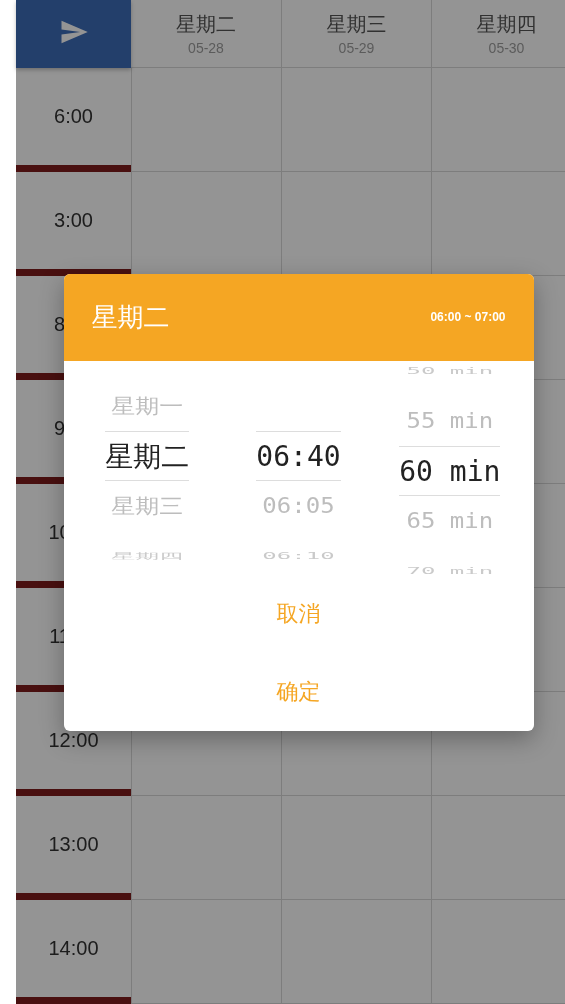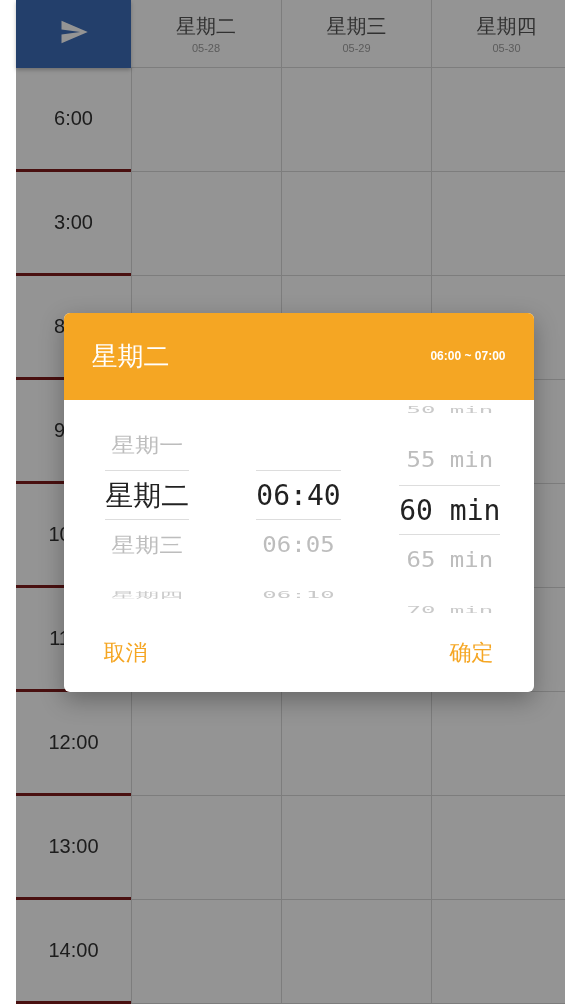--- a/index.html
+++ b/index.html
@@ -48,35 +48,35 @@
       flex-shrink: 0;
       border-left: 1px solid #d8d8d8;
       display: flex;
       flex-direction: column;
       align-items: center;
       justify-content: center;
       gap: 2px;
     }
     .day-col:first-child { border-left: none; }
     .day-name { font-size: 20px; color: #555; }
-    .day-date { font-size: 11px; color: #9e9e9e; }
+    .day-date { font-size: 14px; color: #9e9e9e; }
     
     .grid {
       display: flex;
       height: calc(100% - 68px);
       position: relative;
       overflow: hidden;
     }
     .time-gutter {
       width: 115px;
       flex-shrink: 0;
     }
     .hour-row {
       height: 104px;
-      border-bottom: 3px solid #7f1d1d;
+      border-bottom: 7px solid #7f1d1d;
       display: flex;
       align-items: center;
       justify-content: center;
       font-size: 20px;
       color: #333;
     }
     .grid-cols {
       flex: 1;
       display: flex;
     }
@@ -149,20 +149,21 @@
       border-top: 1px solid #ddd;
       border-bottom: 1px solid #ddd;
       transform: none;
     }
     
     .dialog-actions {
       display: flex;
       justify-content: space-between;
       gap: 48px;
       padding: 18px 40px 24px;
+      flex-direction: column;
     }
     .dialog-btn {
       background: none;
       border: none;
       font-size: 22px;
       color: #F5A623;
       cursor: pointer;
       font-family: inherit;
     }
   </style>

